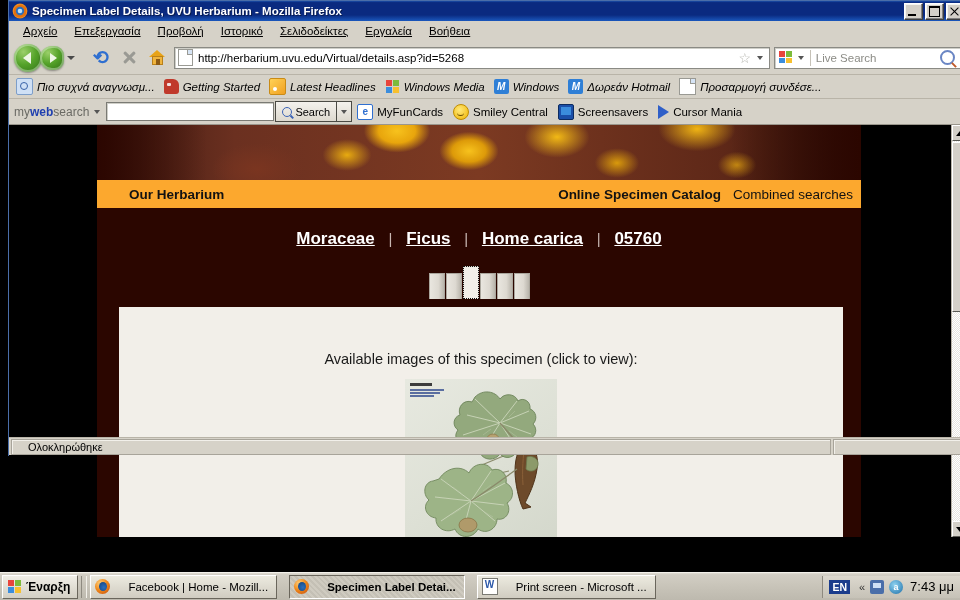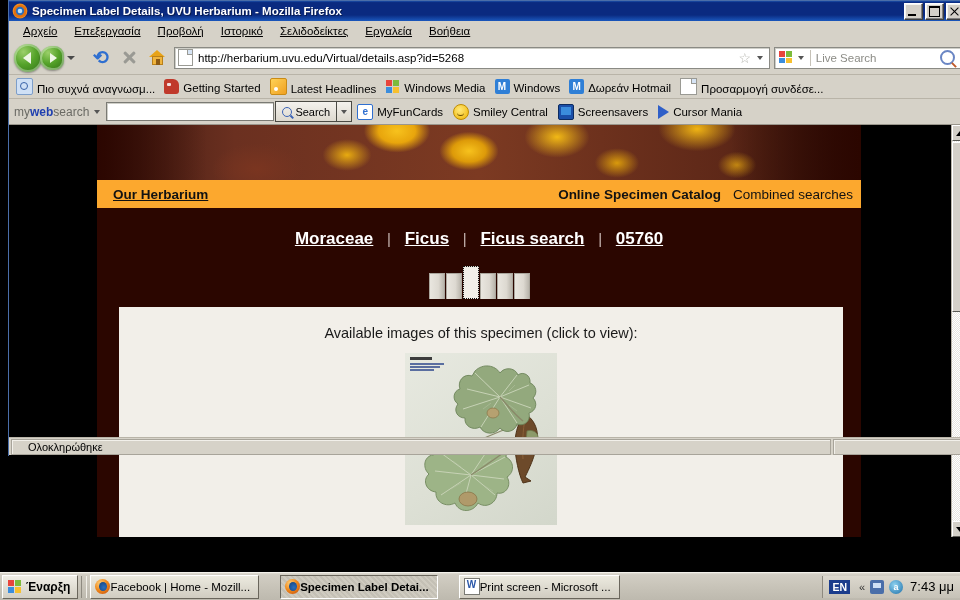--- a/index.html
+++ b/index.html
@@ -139,21 +139,21 @@
     position:relative;flex:0 0 11px;margin:0 4px 0 2px;
   }
   .mag:after{content:"";position:absolute;right:-4px;bottom:-3px;width:6px;height:2px;background:#c05a2a;transform:rotate(45deg);}
 
   
   .bmbar{
     height:24px;background:#d6d2c8;display:flex;align-items:center;
     padding-left:4px;border-bottom:1px solid #b9b4a8;box-sizing:border-box;
     overflow:hidden;
   }
-  .bm{display:flex;align-items:flex-end;padding:0 6px 0 3px;white-space:nowrap;font-size:11.5px;cursor:default;}
+  .bm{display:flex;align-items:center;padding:0 6px 0 3px;white-space:nowrap;font-size:11.5px;cursor:default;font-style:italic;}
   .bm .bmi{width:15px;height:15px;margin-right:4px;flex:0 0 15px;position:relative;}
   .ico-mostvisited{background:#cfe0f5;border:1px solid #7d9ec9;border-radius:2px;}
   .ico-mostvisited:after{content:"";position:absolute;left:3px;top:3px;width:6px;height:6px;border:1.5px solid #3a63a8;border-radius:50%;}
   .ico-dino{background:#c0392b;border-radius:3px 6px 3px 2px;}
   .ico-dino:after{content:"";position:absolute;left:3px;top:4px;width:4px;height:3px;background:#f2dede;border-radius:1px;}
   .ico-rss{background:linear-gradient(135deg,#ffd257,#f0a020);border:1px solid #c98b16;border-radius:2px;}
   .ico-rss:after{content:"";position:absolute;left:3px;bottom:3px;width:4px;height:4px;background:#fff;border-radius:50%;}
   .ico-win{position:relative;}
   .ico-win span{position:absolute;width:6px;height:6px;}
   .ico-win span:nth-child(1){left:1px;top:1px;background:#e8453c;}
@@ -239,21 +239,21 @@
   .banner h1 .sc{font-size:18px;}
   .banner h1 .w{margin-right:9px;}
 
   .navstrip{
     height:28px;background:#fca82e;
     display:flex;align-items:center;
     font-size:13.5px;color:#121212;
     padding:0 8px 0 0;box-sizing:border-box;
     position:relative;
   }
-  .navstrip .left{font-weight:bold;margin-left:16px;text-decoration:underline;}
+  .navstrip .left{font-weight:bold;margin-left:32px;}
   .navstrip .right{margin-left:auto;display:flex;align-items:center;gap:12px;}
   .navstrip .bold{font-weight:bold;}
 
   .crumbs{
     text-align:center;padding-top:21px;
     font-size:17px;font-weight:bold;color:#fff;
   }
   .crumbs a{color:#fff;text-decoration:underline;margin:0 4px;}
   .crumbs .bar{color:#c8b7b2;font-weight:normal;margin:0 5px;font-size:15px;}
 
@@ -269,21 +269,21 @@
   .tb.sel{
     height:33px;background:#f2efe9;border-color:#d8d4cc;
     outline:1px dotted #111;outline-offset:-1px;
   }
 
   .content{
     position:absolute;left:22px;right:18px;top:182px;bottom:0;
     background:#f2efe9;
   }
   .content .caption{
-    text-align:center;padding-top:18px;
+    text-align:center;padding-top:44px;
     font-size:14.5px;color:#1a1a1a;
   }
   .thumbwrap{display:flex;justify-content:center;margin-top:12px;}
   .thumb{
     width:152px;height:172px;background:#e3e5dc;
     position:relative;overflow:hidden;cursor:pointer;
   }
   .thumb .sheet{position:absolute;left:0;top:0;right:0;bottom:0;
     background:linear-gradient(145deg,#e7e9e0 0%,#dde0d5 55%,#d3d7cb 100%);}
   .thumb .lbl{position:absolute;left:5px;top:4px;width:40px;}
@@ -343,25 +343,25 @@
   .start{
     height:22px;margin-left:2px;padding:0 7px 0 4px;
     display:flex;align-items:center;gap:4px;
     background:linear-gradient(to bottom,#f0eee6,#d3cfc4);
     border:1px solid #fff;border-right-color:#6a665c;border-bottom-color:#6a665c;
     font-weight:bold;font-size:12px;white-space:nowrap;cursor:default;
   }
   .tb-sep{width:4px;height:22px;margin:0 3px;
     border-left:1px solid #8e8a80;border-right:1px solid #f2f0ea;}
   .taskitem{
-    height:22px;padding:0 8px 0 4px;display:flex;align-items:center;gap:0;
+    height:22px;padding:0 8px 0 4px;display:flex;align-items:center;gap:18px;
     background:linear-gradient(to bottom,#eceadf,#d0ccc1);
     border:1px solid #fff;border-right-color:#6a665c;border-bottom-color:#6a665c;
     font-size:11.5px;white-space:nowrap;max-width:200px;overflow:hidden;
-    margin-right:21px;cursor:default;
+    margin-right:12px;cursor:default;
   }
   .taskitem.active{
     background:repeating-linear-gradient(45deg,#cfcbc0 0 2px,#c4c0b5 2px 4px);
     border-color:#6a665c #fff #fff #6a665c;font-weight:bold;
   }
   .tray{
     margin-left:auto;height:22px;display:flex;align-items:center;gap:5px;
     padding:0 6px;
     border-left:1px solid #8e8a80;
     background:linear-gradient(to bottom,#dcd8ce,#c6c2b7);
@@ -557,21 +557,21 @@
               <span class="bold">Online Specimen Catalog</span>
               <span>Combined searches</span>
             </span>
           </div>
 
           <div class="crumbs">
             <a href="#">Moraceae</a>
             <span class="bar">|</span>
             <a href="#">Ficus</a>
             <span class="bar">|</span>
-            <a href="#">Ficus search</a>
+            <a href="#">Home carica</a>
             <span class="bar">|</span>
             <a href="#">05760</a>
           </div>
 
           <div class="tabstrip">
             <span class="tb"></span>
             <span class="tb"></span>
             <span class="tb sel"></span>
             <span class="tb"></span>
             <span class="tb"></span>

